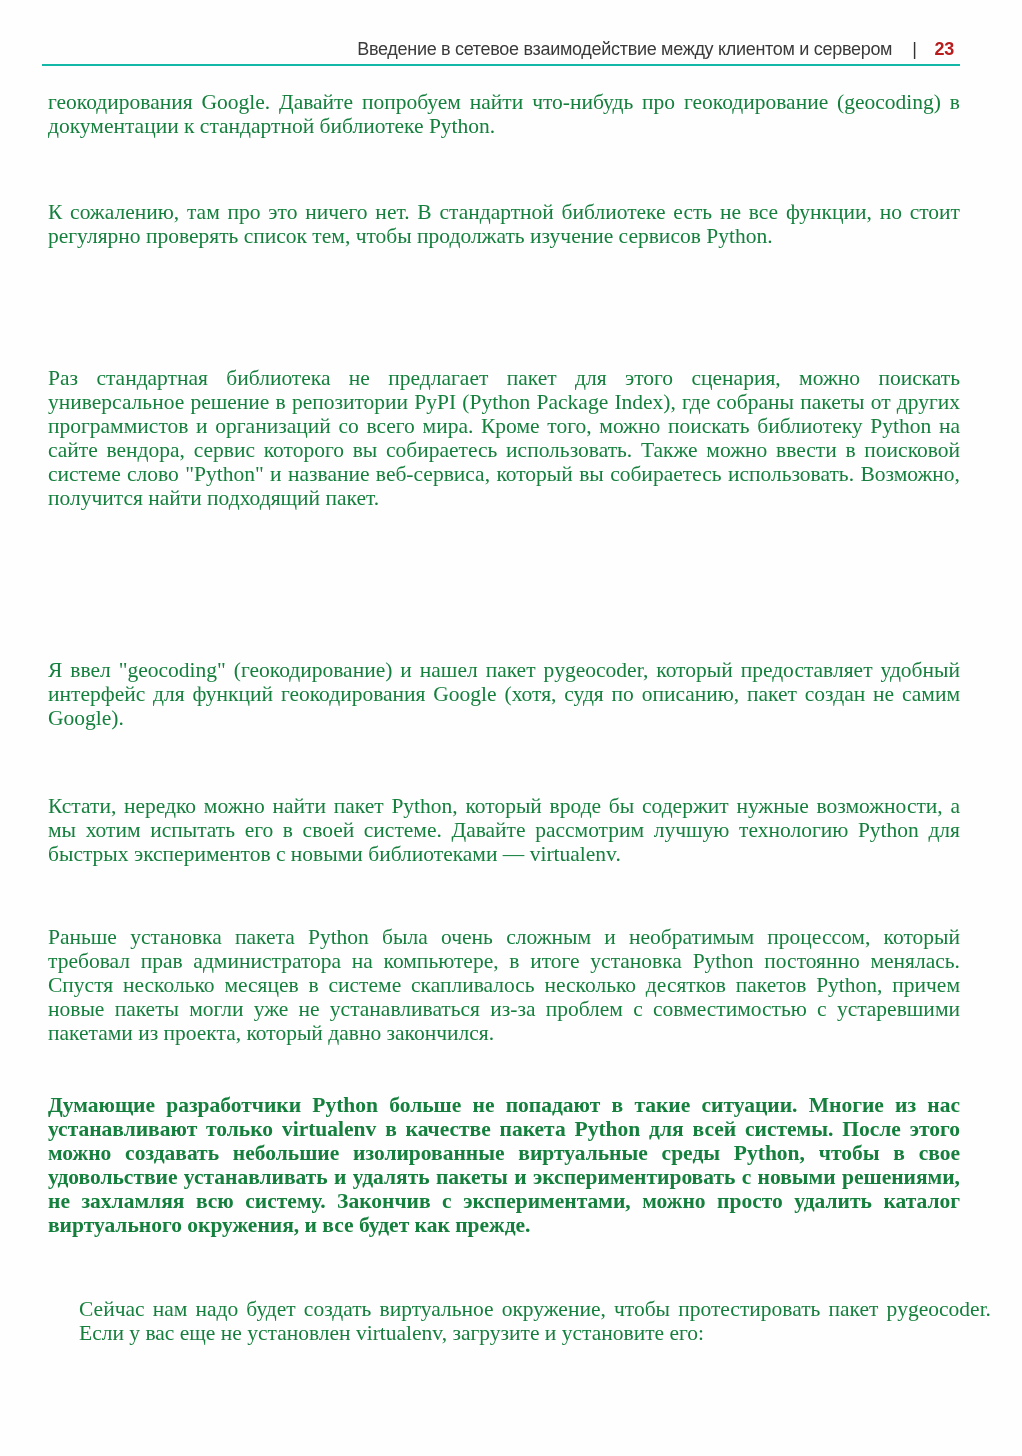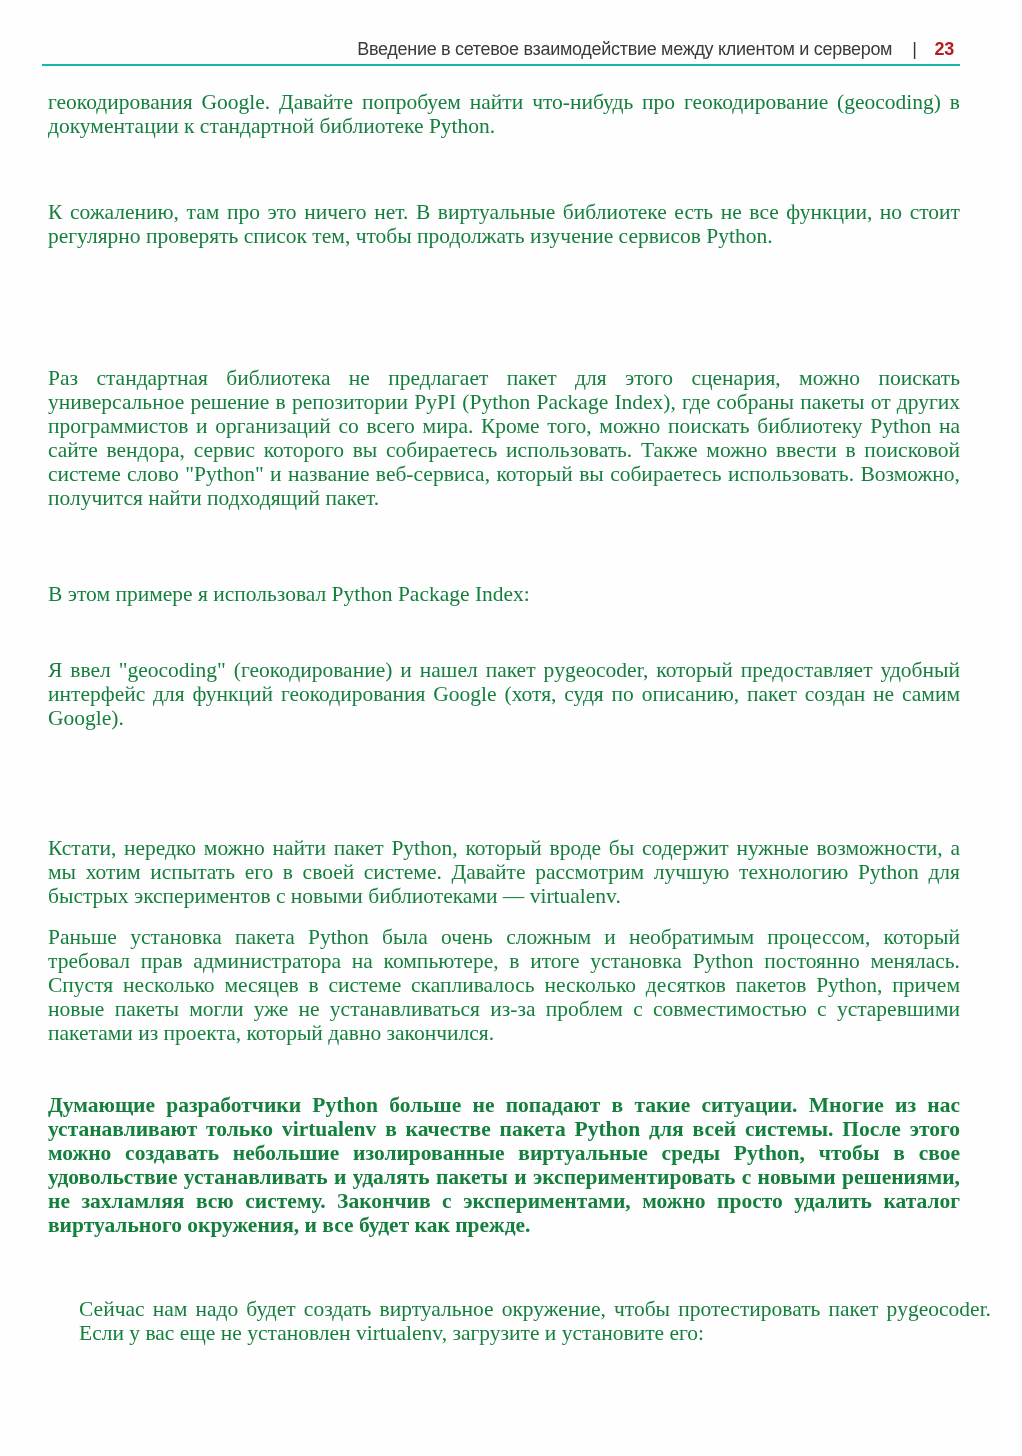--- a/index.html
+++ b/index.html
@@ -15,46 +15,43 @@
   .running-head .sep { margin: 0 18px 0 20px; color: #333; }
   .running-head .num { font-weight: bold; color: #b91c1c; margin-right: 6px; }
   .body { position: absolute; left: 48px; width: 912px; font-family: "Liberation Serif", serif; font-size: 21.5px; line-height: 24px; color: #15803d; text-align: justify; }
   .body p { margin: 0; }
   .p1 { top: 90px; }
   .p2 { top: 200px; }
   .p3 { top: 296px; }
   .p4 { top: 366px; }
   .p5 { top: 582px; }
   .p6 { top: 658px; }
-  .p7 { top: 794px; margin-top: 42px; }
+  .p7 { top: 794px; }
   .p8 { top: 925px; }
   .p9 { top: 1093px; font-weight: bold; }
   .p10 { top: 1297px; margin-left: 31px; }
 </style>
 </head>
 <body>
 
 <div class="page">
   <div class="running-head">
     <span>Введение в сетевое взаимодействие между клиентом и сервером</span>
     <span class="sep">|</span>
     <span class="num">23</span>
   </div>
 
   <div class="body p1">
       <p>геокодирования Google. Давайте попробуем найти что-нибудь про геокодирование (geocoding) в документации к стандартной библиотеке Python.</p>
     </div>
   <div class="body p2">
-      <p>К сожалению, там про это ничего нет. В виртуальные библиотеке есть не все функции, но стоит регулярно проверять список тем, чтобы продолжать изучение сервисов Python.</p>
+      <p>К сожалению, там про это ничего нет. В стандартной библиотеке есть не все функции, но стоит регулярно проверять список тем, чтобы продолжать изучение сервисов Python.</p>
     </div>
   <div class="body p4">
       <p>Раз стандартная библиотека не предлагает пакет для этого сценария, можно поискать универсальное решение в репозитории PyPI (Python Package Index), где собраны пакеты от других программистов и организаций со всего мира. Кроме того, можно поискать библиотеку Python на сайте вендора, сервис которого вы собираетесь использовать. Также можно ввести в поисковой системе слово "Python" и название веб-сервиса, который вы собираетесь использовать. Возможно, получится найти подходящий пакет.</p>
-    </div>
-  <div class="body p5">
-      <p>В этом примере я использовал Python Package Index:</p>
     </div>
   <div class="body p6">
       <p>Я ввел "geocoding" (геокодирование) и нашел пакет pygeocoder, который предоставляет удобный интерфейс для функций геокодирования Google (хотя, судя по описанию, пакет создан не самим Google).</p>
     </div>
   <div class="body p7">
       <p>Кстати, нередко можно найти пакет Python, который вроде бы содержит нужные возможности, а мы хотим испытать его в своей системе. Давайте рассмотрим лучшую технологию Python для быстрых экспериментов с новыми библиотеками — virtualenv.</p>
     </div>
   <div class="body p8">
       <p>Раньше установка пакета Python была очень сложным и необратимым процессом, который требовал прав администратора на компьютере, в итоге установка Python постоянно менялась. Спустя несколько месяцев в системе скапливалось несколько десятков пакетов Python, причем новые пакеты могли уже не устанавливаться из-за проблем с совместимостью с устаревшими пакетами из проекта, который давно закончился.</p>
     </div>

